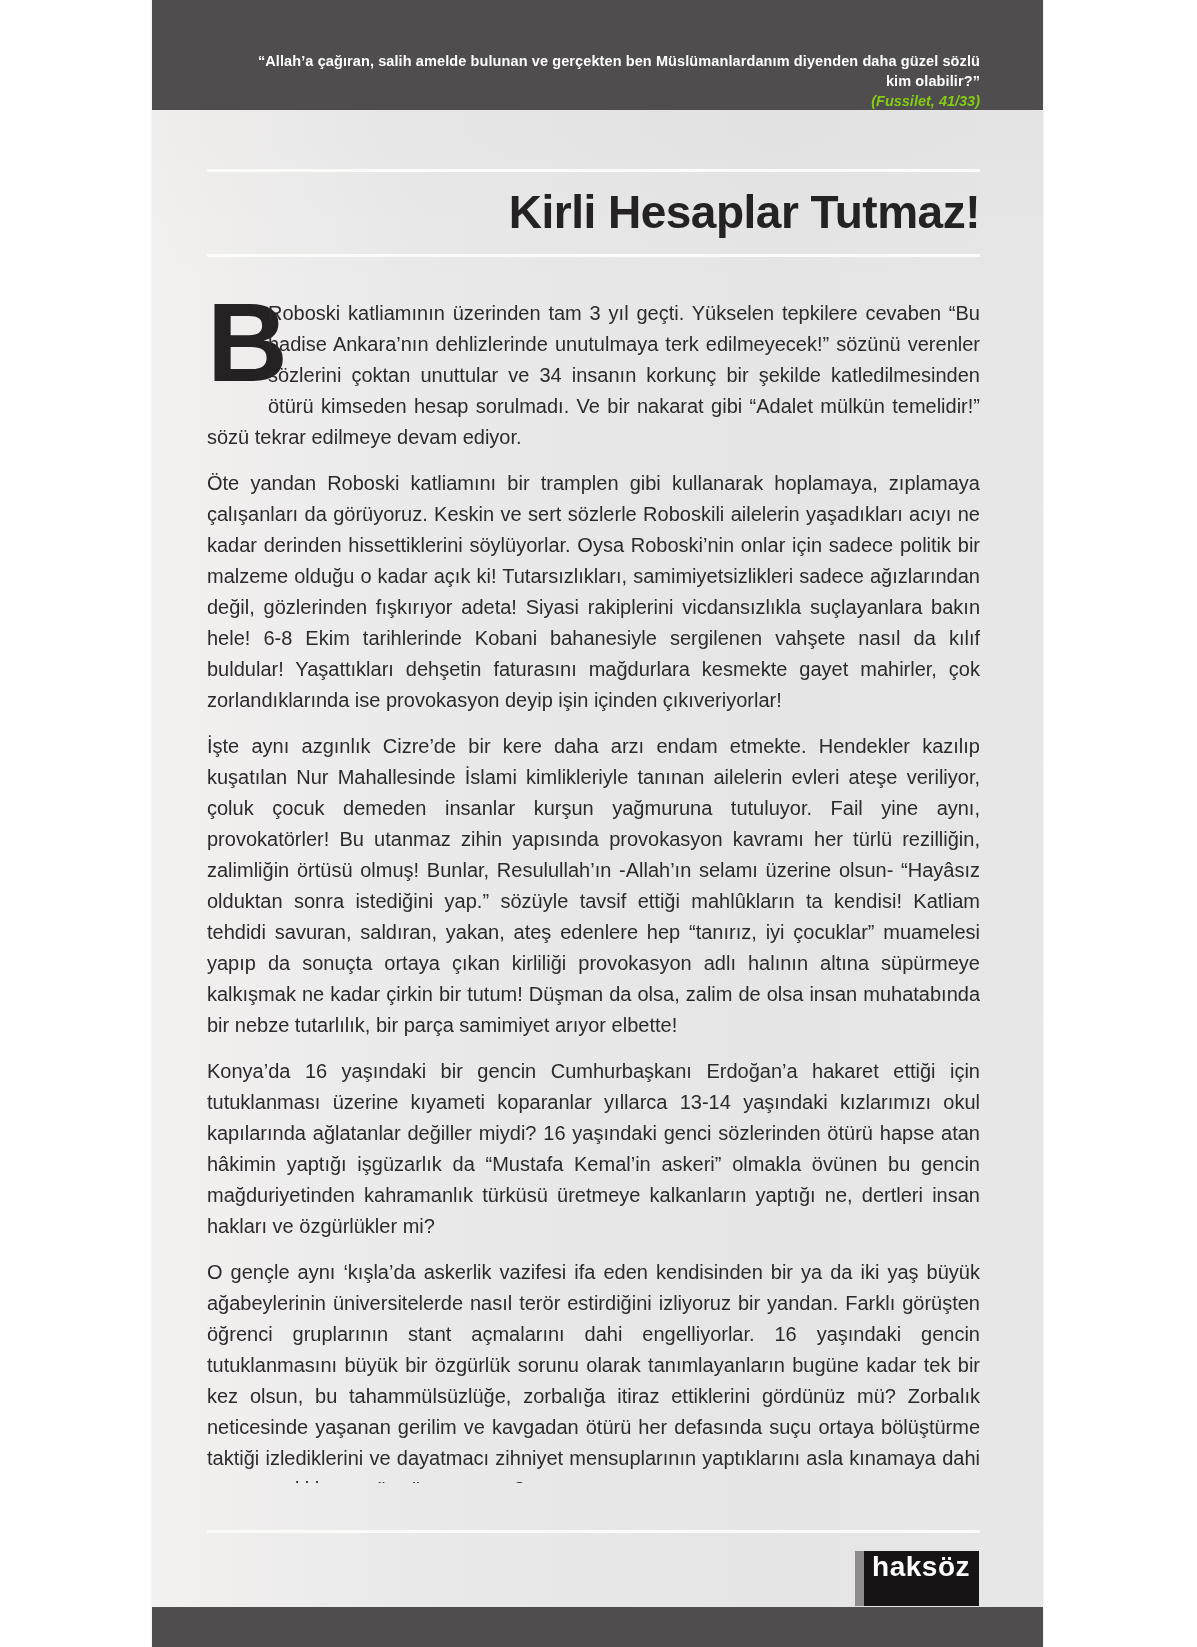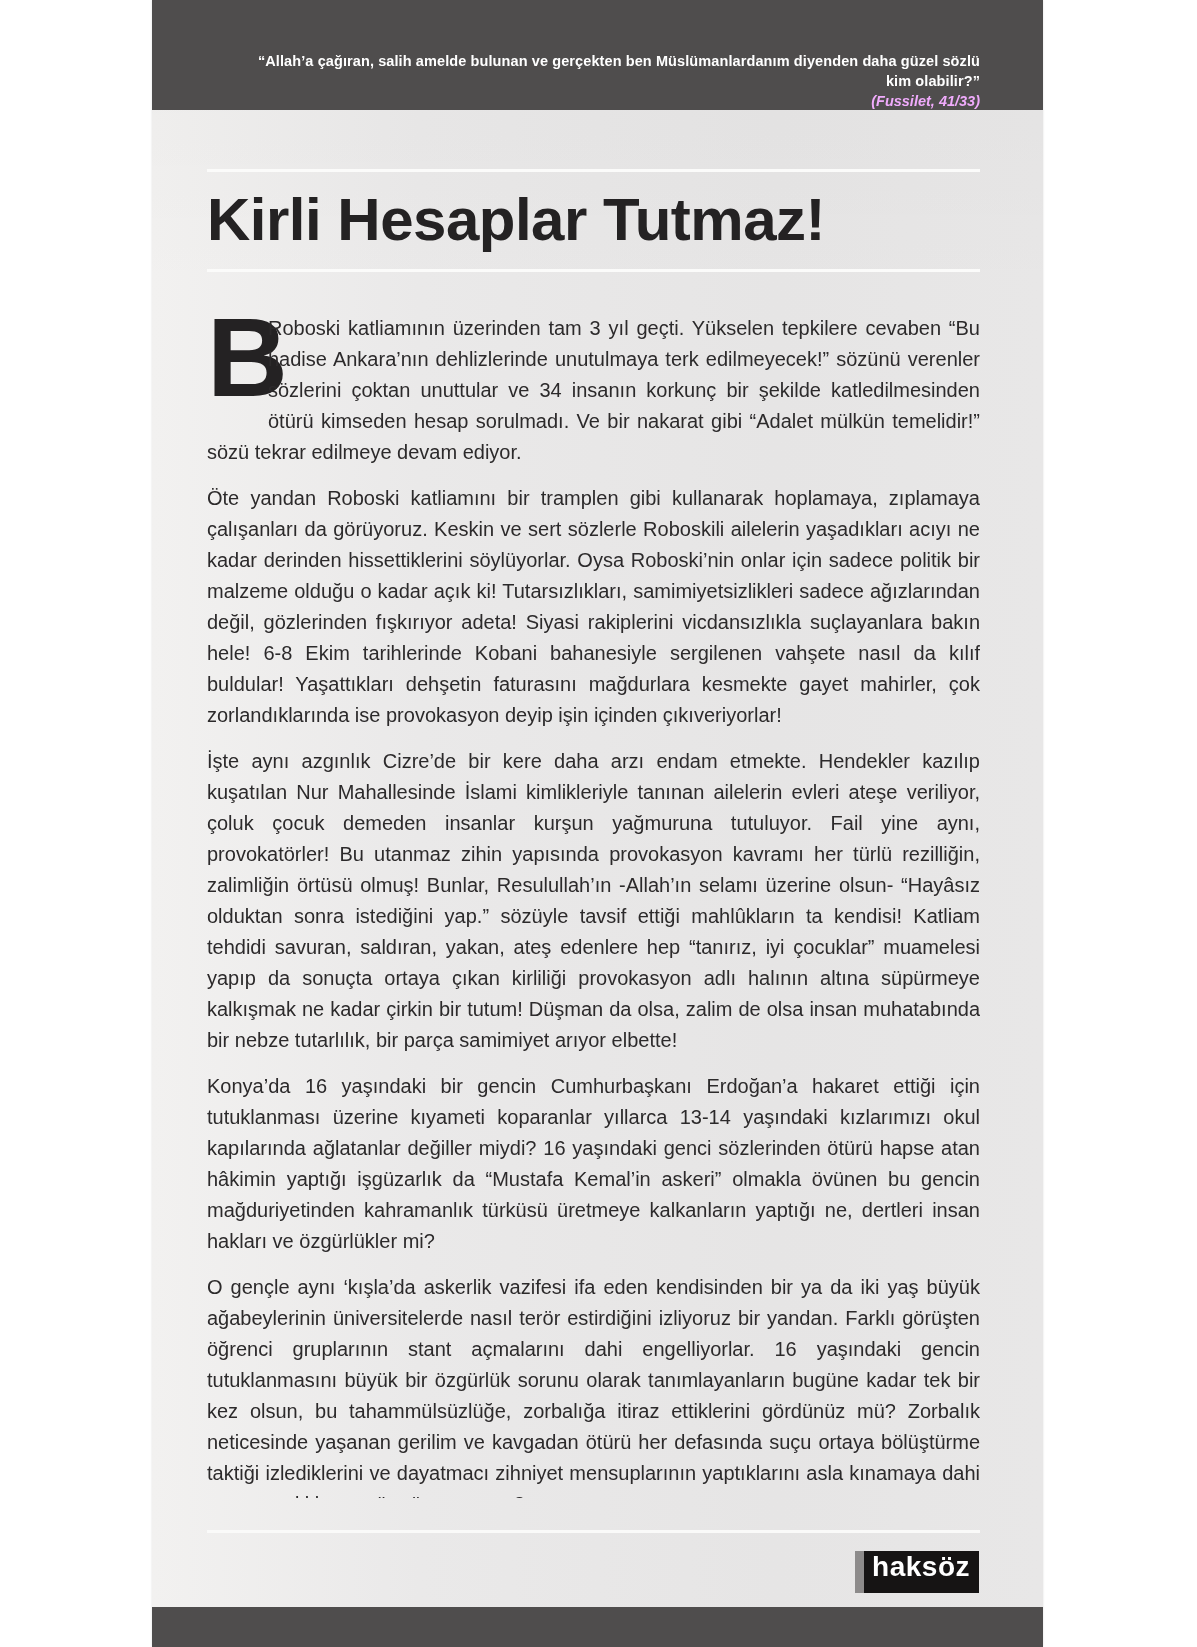--- a/index.html
+++ b/index.html
@@ -26,38 +26,38 @@
     text-align: right;
   }
   .header-quote {
     color: #ffffff;
     font-size: 14.5px;
     font-weight: bold;
     line-height: 20px;
     letter-spacing: 0.1px;
   }
   .quote-citation {
-    color: #f0abfc;
+    color: #84cc16;
     font-size: 14.5px;
     font-weight: bold;
     font-style: italic;
     line-height: 20px;
   }
   .article {
     padding: 0 63px 0 55px;
   }
   .rule {
     height: 3px;
     background: #fbfbfa;
     border: none;
   }
   .rule-top { margin-top: 59px; }
   .article-title {
-    text-align: left;
-    font-size: 60px;
+    text-align: right;
+    font-size: 46px;
     font-weight: bold;
     letter-spacing: -0.5px;
     color: #242223;
     padding: 13px 0 15px 0;
   }
   .body-text {
     margin-top: 41px;
     font-size: 20px;
     line-height: 31px;
     color: #2c2a2b;
@@ -87,21 +87,21 @@
   .haksoz-logo {
     position: absolute;
     top: 1551px;
     right: 64px;
     background: #161414;
     border-left: 9px solid #8d8b8b;
     color: #ffffff;
     font-size: 28px;
     font-weight: bold;
     letter-spacing: 0.5px;
-    padding: 1px 9px 11px 8px;
+    padding: 1px 9px 24px 8px;
     line-height: 30px;
   }
   .page-footer-bar {
     position: absolute;
     left: 0; bottom: 0;
     width: 100%;
     height: 40px;
     background: #4f4d4d;
   }
 </style>

